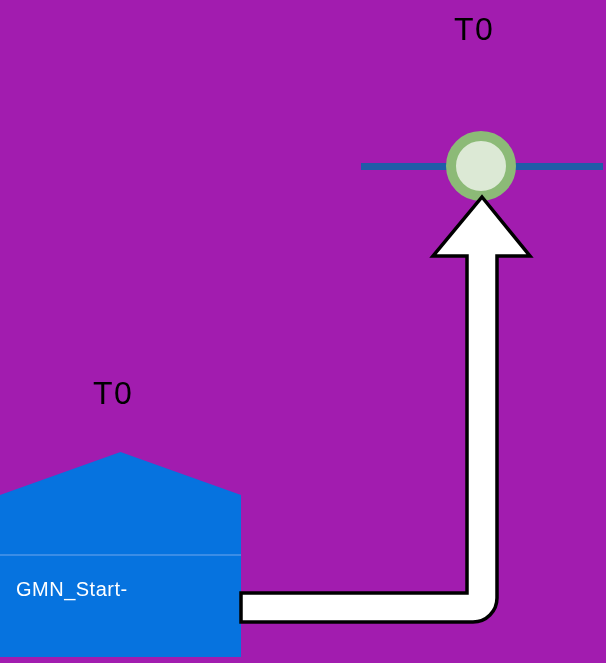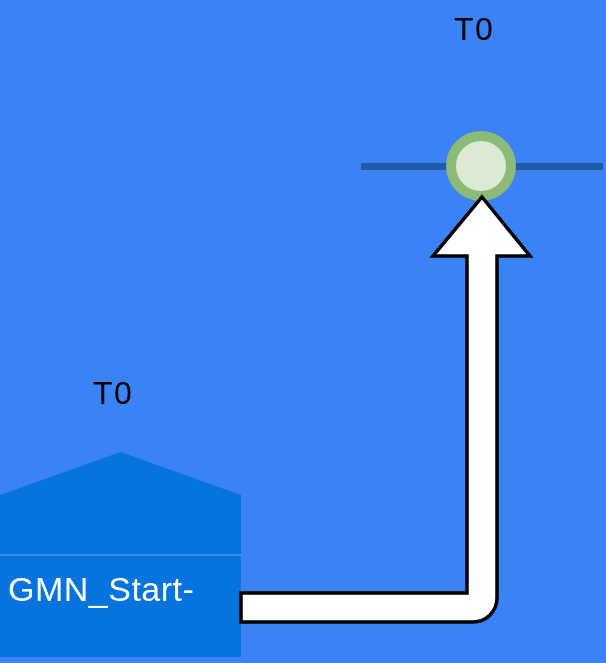--- a/index.html
+++ b/index.html
@@ -5,43 +5,43 @@
   html, body {
     margin: 0;
     padding: 0;
     background: #ffffff;
     font-family: "Liberation Sans", sans-serif;
   }
   .canvas {
     position: relative;
     width: 606px;
     height: 663px;
-    background: #3b82f6;
+    background: #a21caf;
     overflow: hidden;
   }
   .canvas svg {
     position: absolute;
     left: 0;
     top: 0;
   }
   .t0-label {
     position: absolute;
     font-size: 32px;
     line-height: 34px;
     letter-spacing: 1.5px;
     white-space: nowrap;
   }
   .t0-top   { left: 454px; top: 12px; }
   .t0-block { left: 93px;  top: 376px; }
   .block-text {
     position: absolute;
-    left: 8px;
+    left: 16px;
     top: 570px;
     width: 226px;
-    font-size: 34px;
+    font-size: 20px;
     line-height: 38px;
     letter-spacing: 0.5px;
     white-space: nowrap;
   }
 </style>
 </head>
 <body>
 
 <div class="canvas">
 

